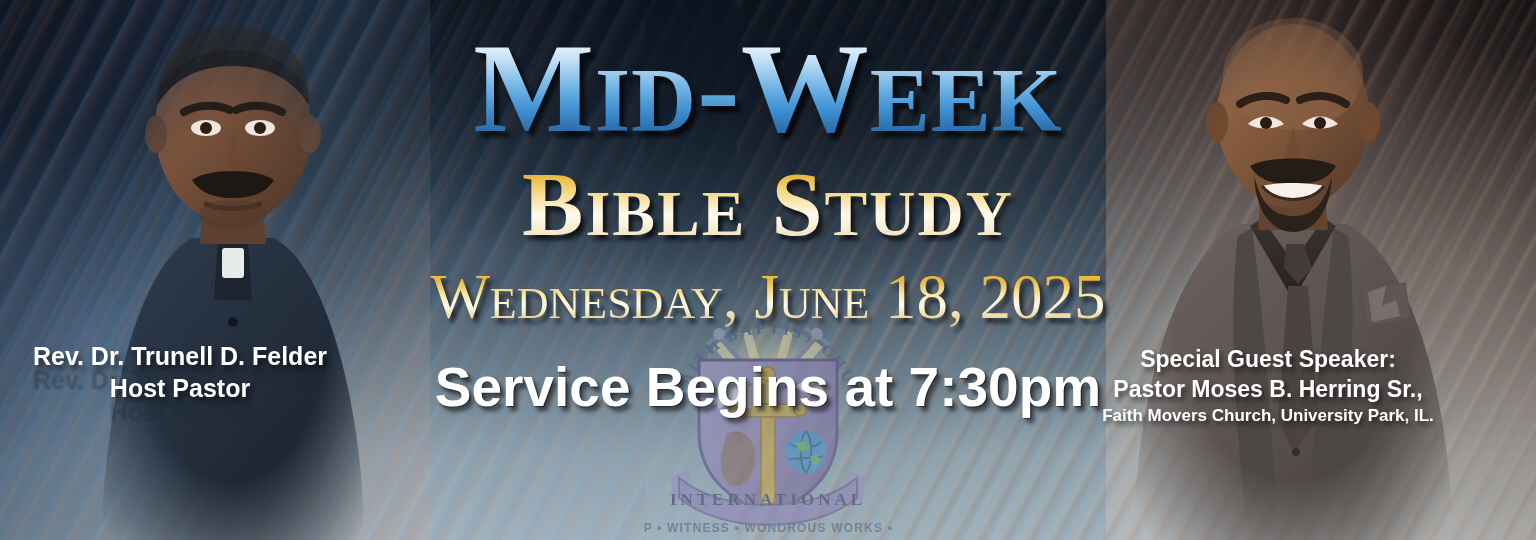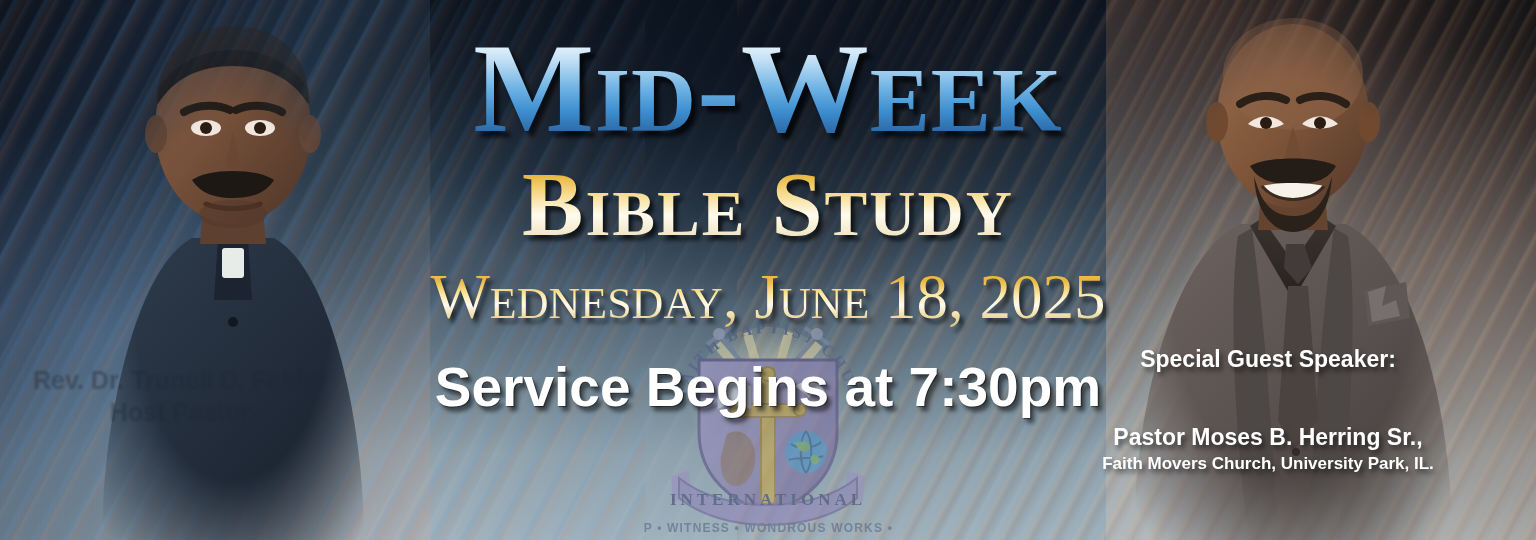--- a/index.html
+++ b/index.html
@@ -193,21 +193,21 @@
     line-height: 1.28;
     text-shadow: 3px 5px 5px rgba(0,0,0,.55);
   }
   #guest-block {
     right: 8px; top: 344px; width: 520px;
     text-align: center;
     font-size: 23px;
     line-height: 1.32;
     text-shadow: 3px 4px 5px rgba(0,0,0,.55);
   }
-  #guest-block .g2 { font-size: 23px; margin-top: 48px; }
+  #guest-block .g2 { font-size: 23px; }
   #guest-block .g3 { font-size: 17px; }
 
   
   .ghost {
     position: absolute;
     left: 0; top: 364px; width: 360px;
     text-align: center;
     font-family: "Liberation Sans", sans-serif;
     font-weight: 700;
     font-size: 25px;
@@ -429,20 +429,24 @@
 
   <div class="hero" id="title-sub">Bible Study</div>
   <div class="hero" id="title-main">Mid-Week</div>
   <div class="hero" id="date-line">Wednesday, June 18, 2025</div>
   <div class="hero" id="service-time">Service Begins at 7:30pm</div>
 
   <div class="ghost">
     <div>Rev. Dr. Trunell D. Felder</div>
     <div>Host Pastor</div>
   </div>
+  <div class="name-block" id="host-block">
+    <div>Rev. Dr. Trunell D. Felder</div>
+    <div>Host Pastor</div>
+  </div>
 
   <div class="name-block" id="guest-block">
     <div class="g1">Special Guest Speaker:</div>
     <div class="g2">Pastor Moses B. Herring Sr.,</div>
     <div class="g3">Faith Movers Church, University Park, IL.</div>
   </div>
 
 </div>
 
 </body></html>

